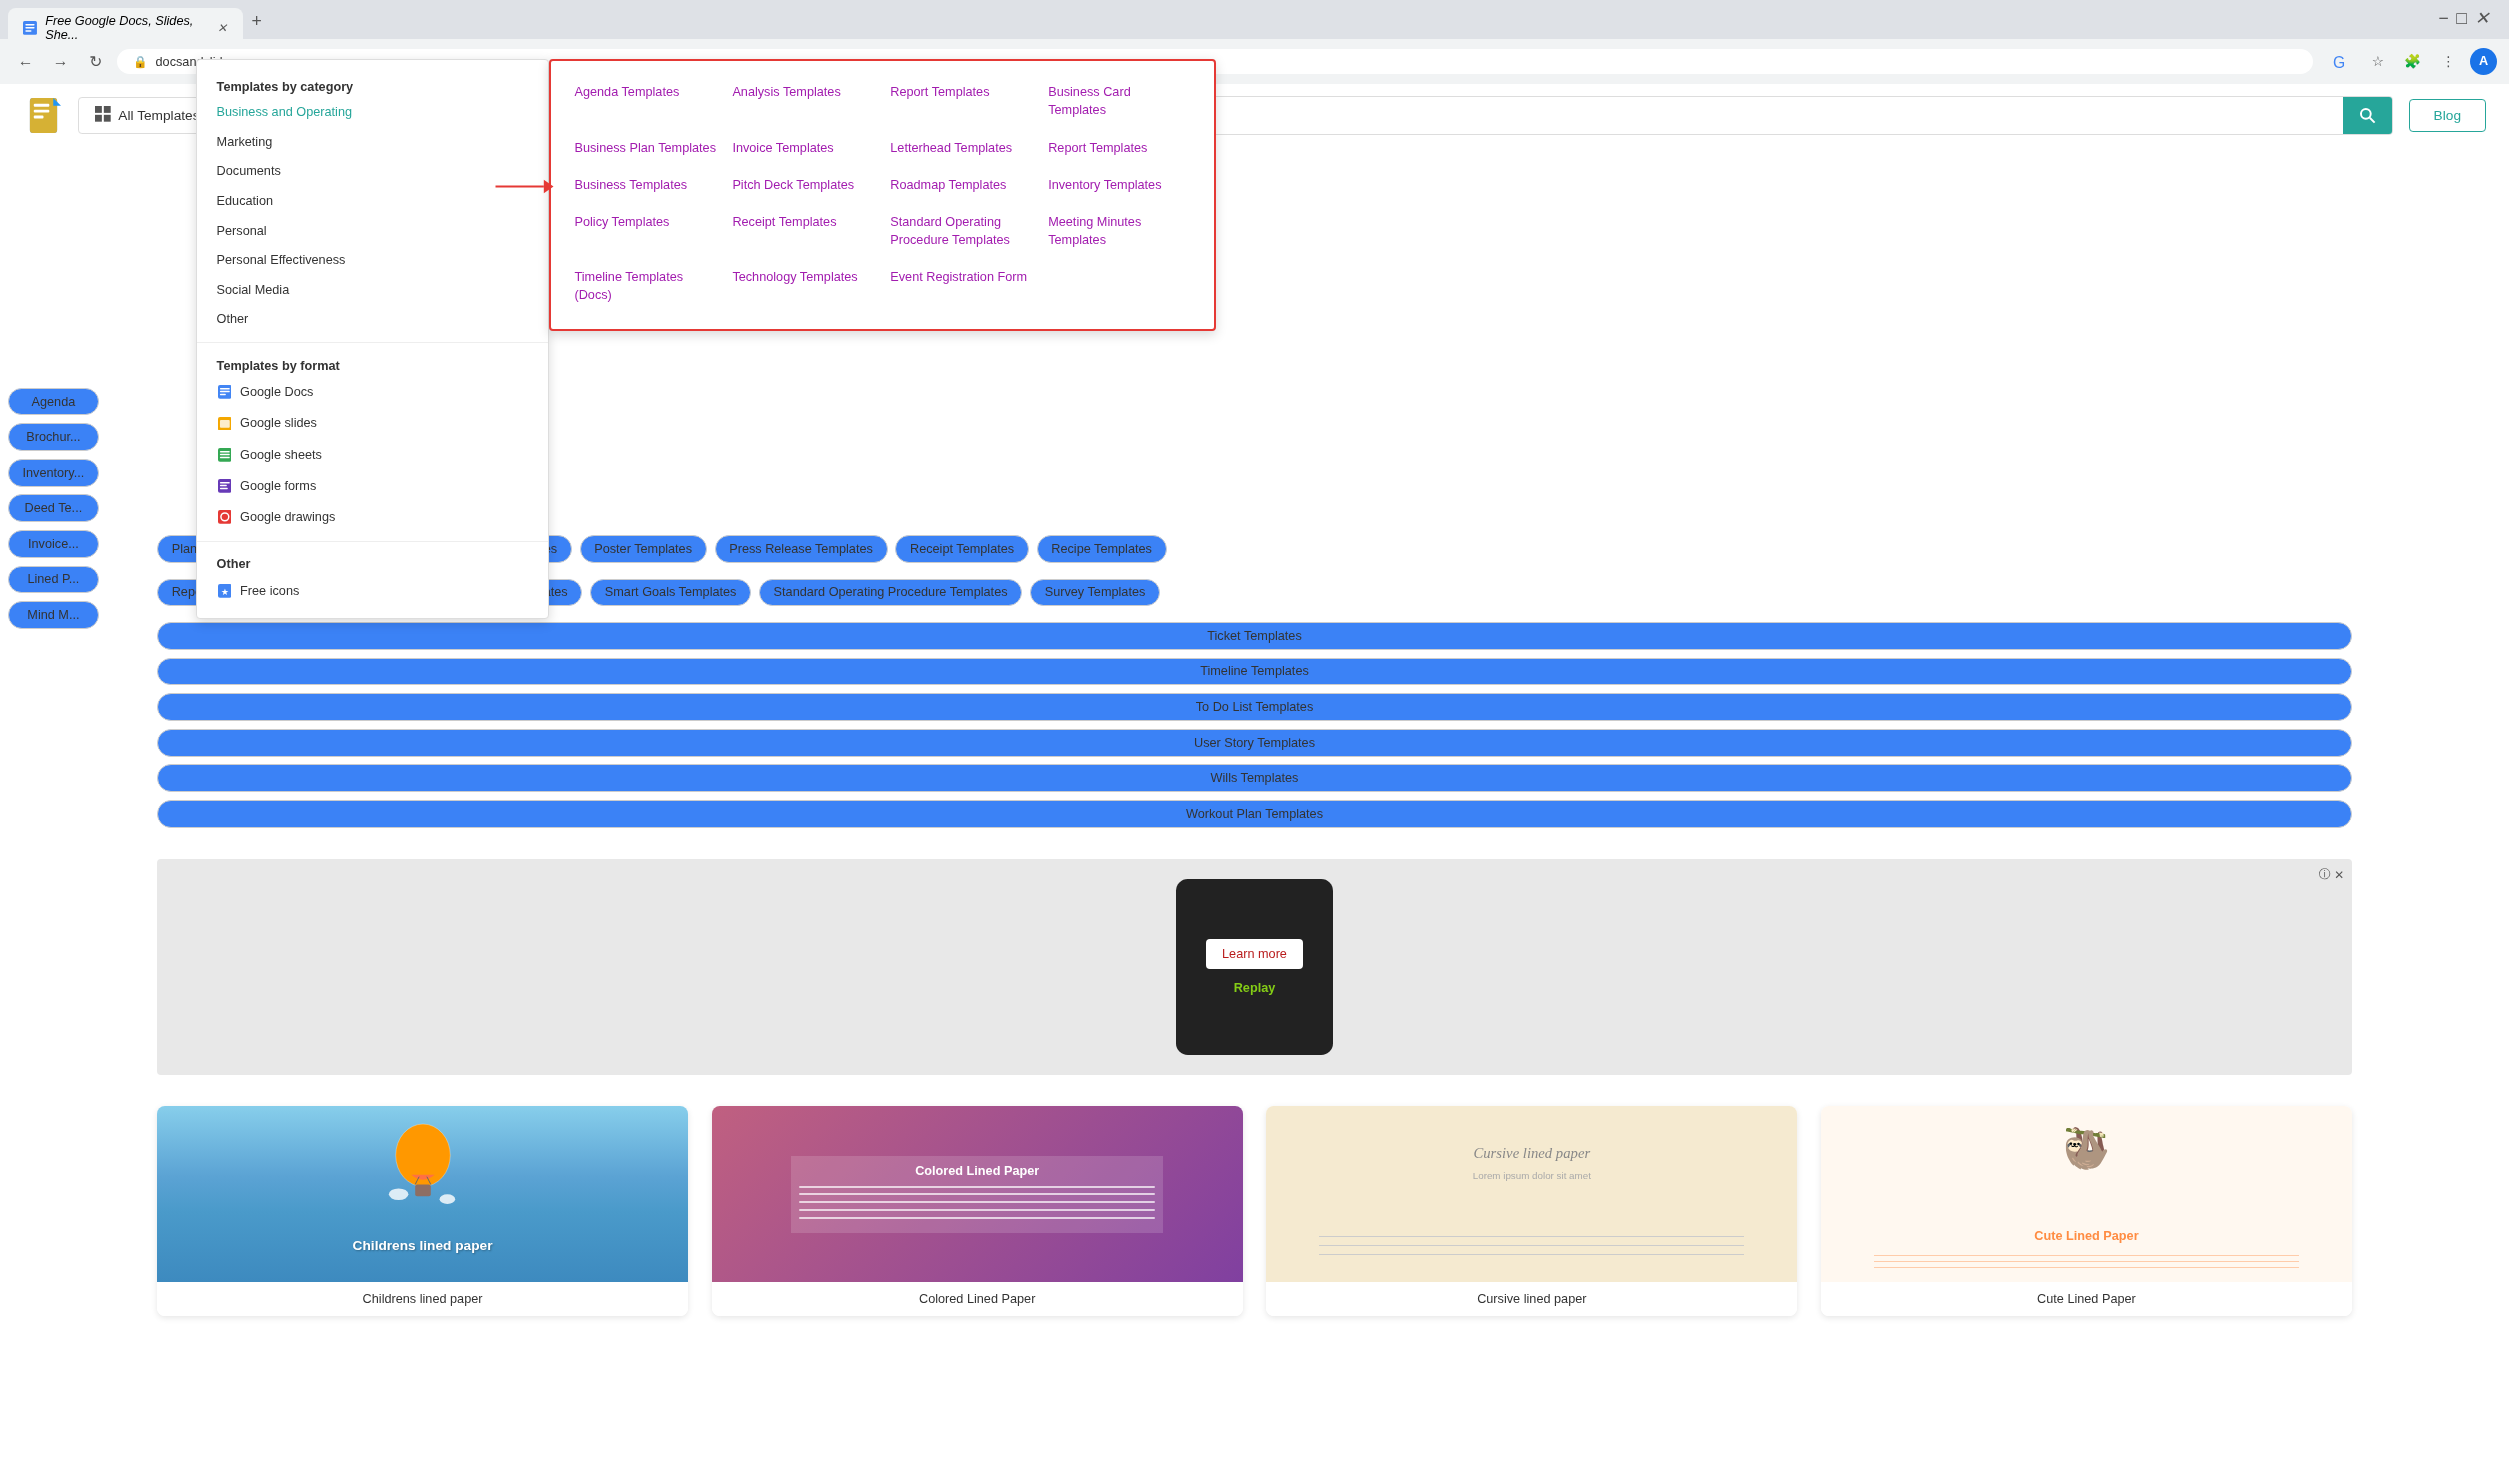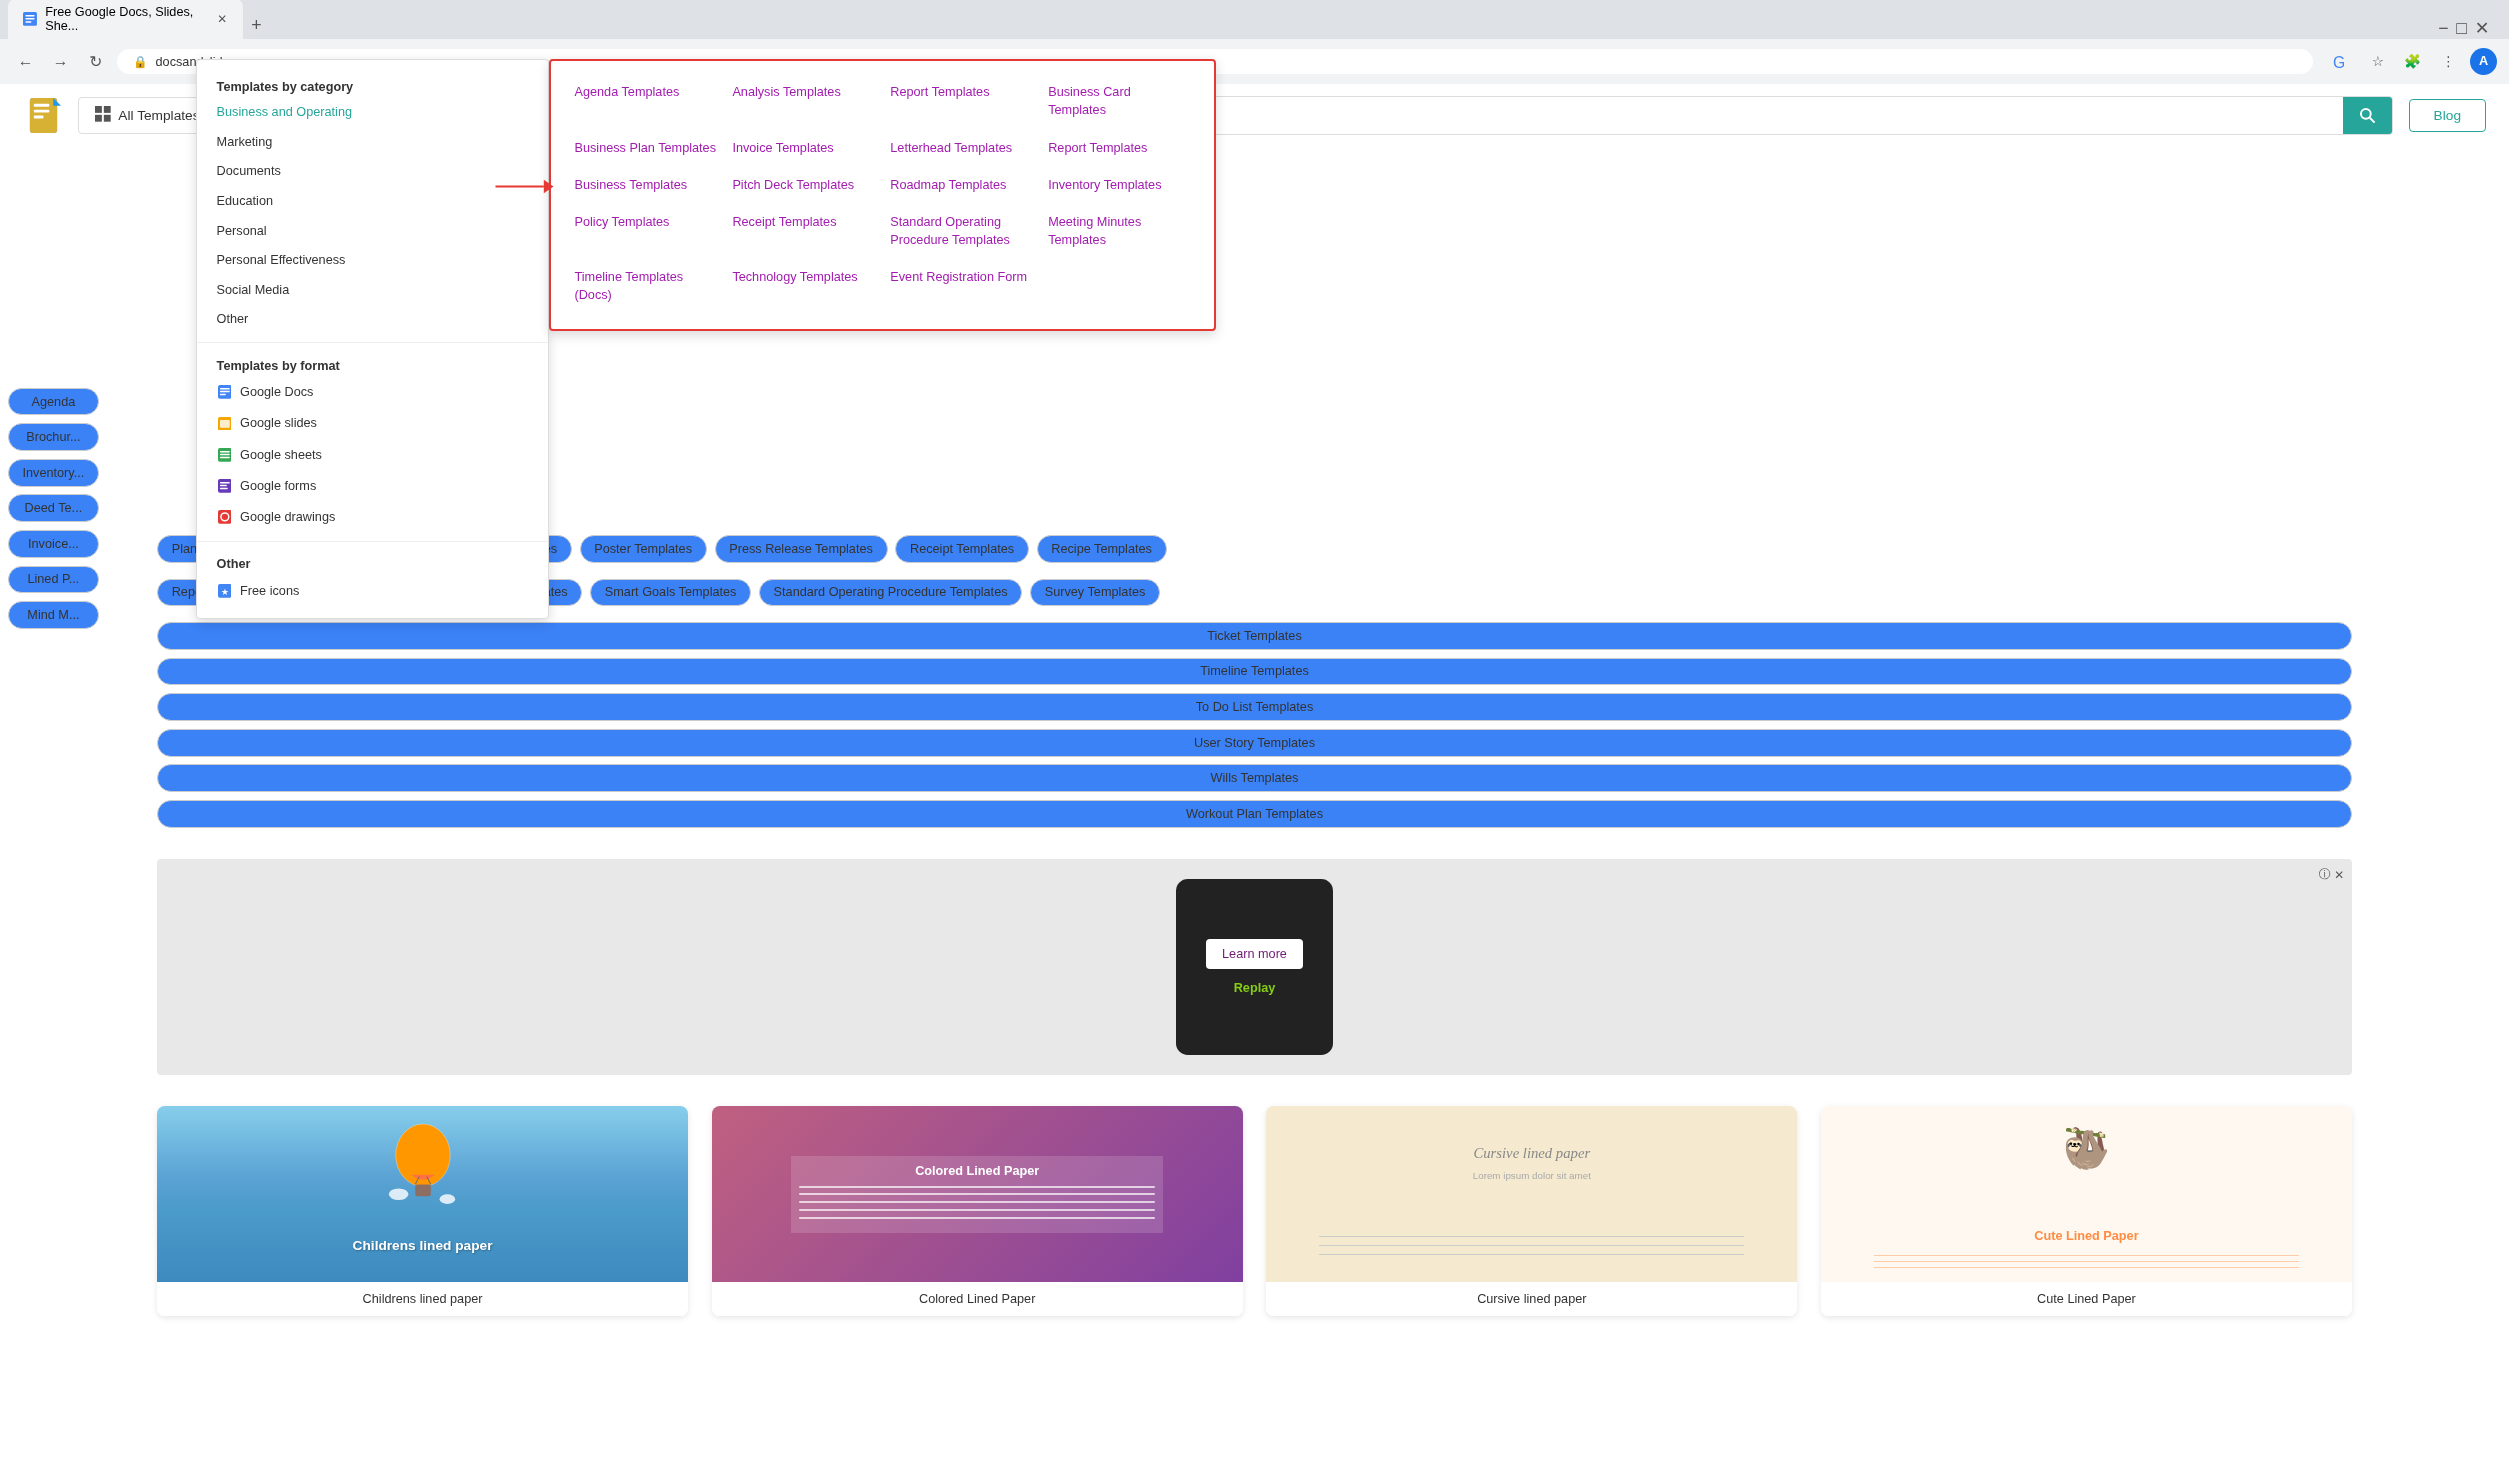--- a/index.html
+++ b/index.html
@@ -1,22 +1,23 @@
 <!DOCTYPE html>
 <html><head>
   <meta charset="utf-8">
   <style>
     * { box-sizing: border-box; margin: 0; padding: 0; }
     body { font-family: Arial, sans-serif; background: #f1f3f4; font-size: 13.7px; }
     .tab-bar {
       display: flex;
-      align-items: flex-end;
+      align-items: flex-start;
       padding: 7.8px 7.8px 0 7.8px;
       background: #dee1e6;
       height: 39px;
+      font-style: italic;
     }
     .browser-controls {
       display: flex;
       align-items: center;
       padding: 5.9px 11.8px;
       background: #f1f3f4;
       gap: 7.8px;
       height: 45px;
     }
     .tab-active {
@@ -303,21 +304,21 @@
       height: 176px;
       border-radius: 11.8px;
       display: flex;
       flex-direction: column;
       align-items: center;
       justify-content: center;
       gap: 11.8px;
     }
     .ad-learn-btn {
       background: #fff;
-      color: #701a75;
+      color: #b91c1c;
       padding: 7.8px 15.7px;
       border-radius: 3.9px;
       font-size: 12.7px;
       text-align: center;
       cursor: pointer;
     }
     .ad-replay {
       color: #84cc16;
       font-size: 12.7px;
       cursor: pointer;

